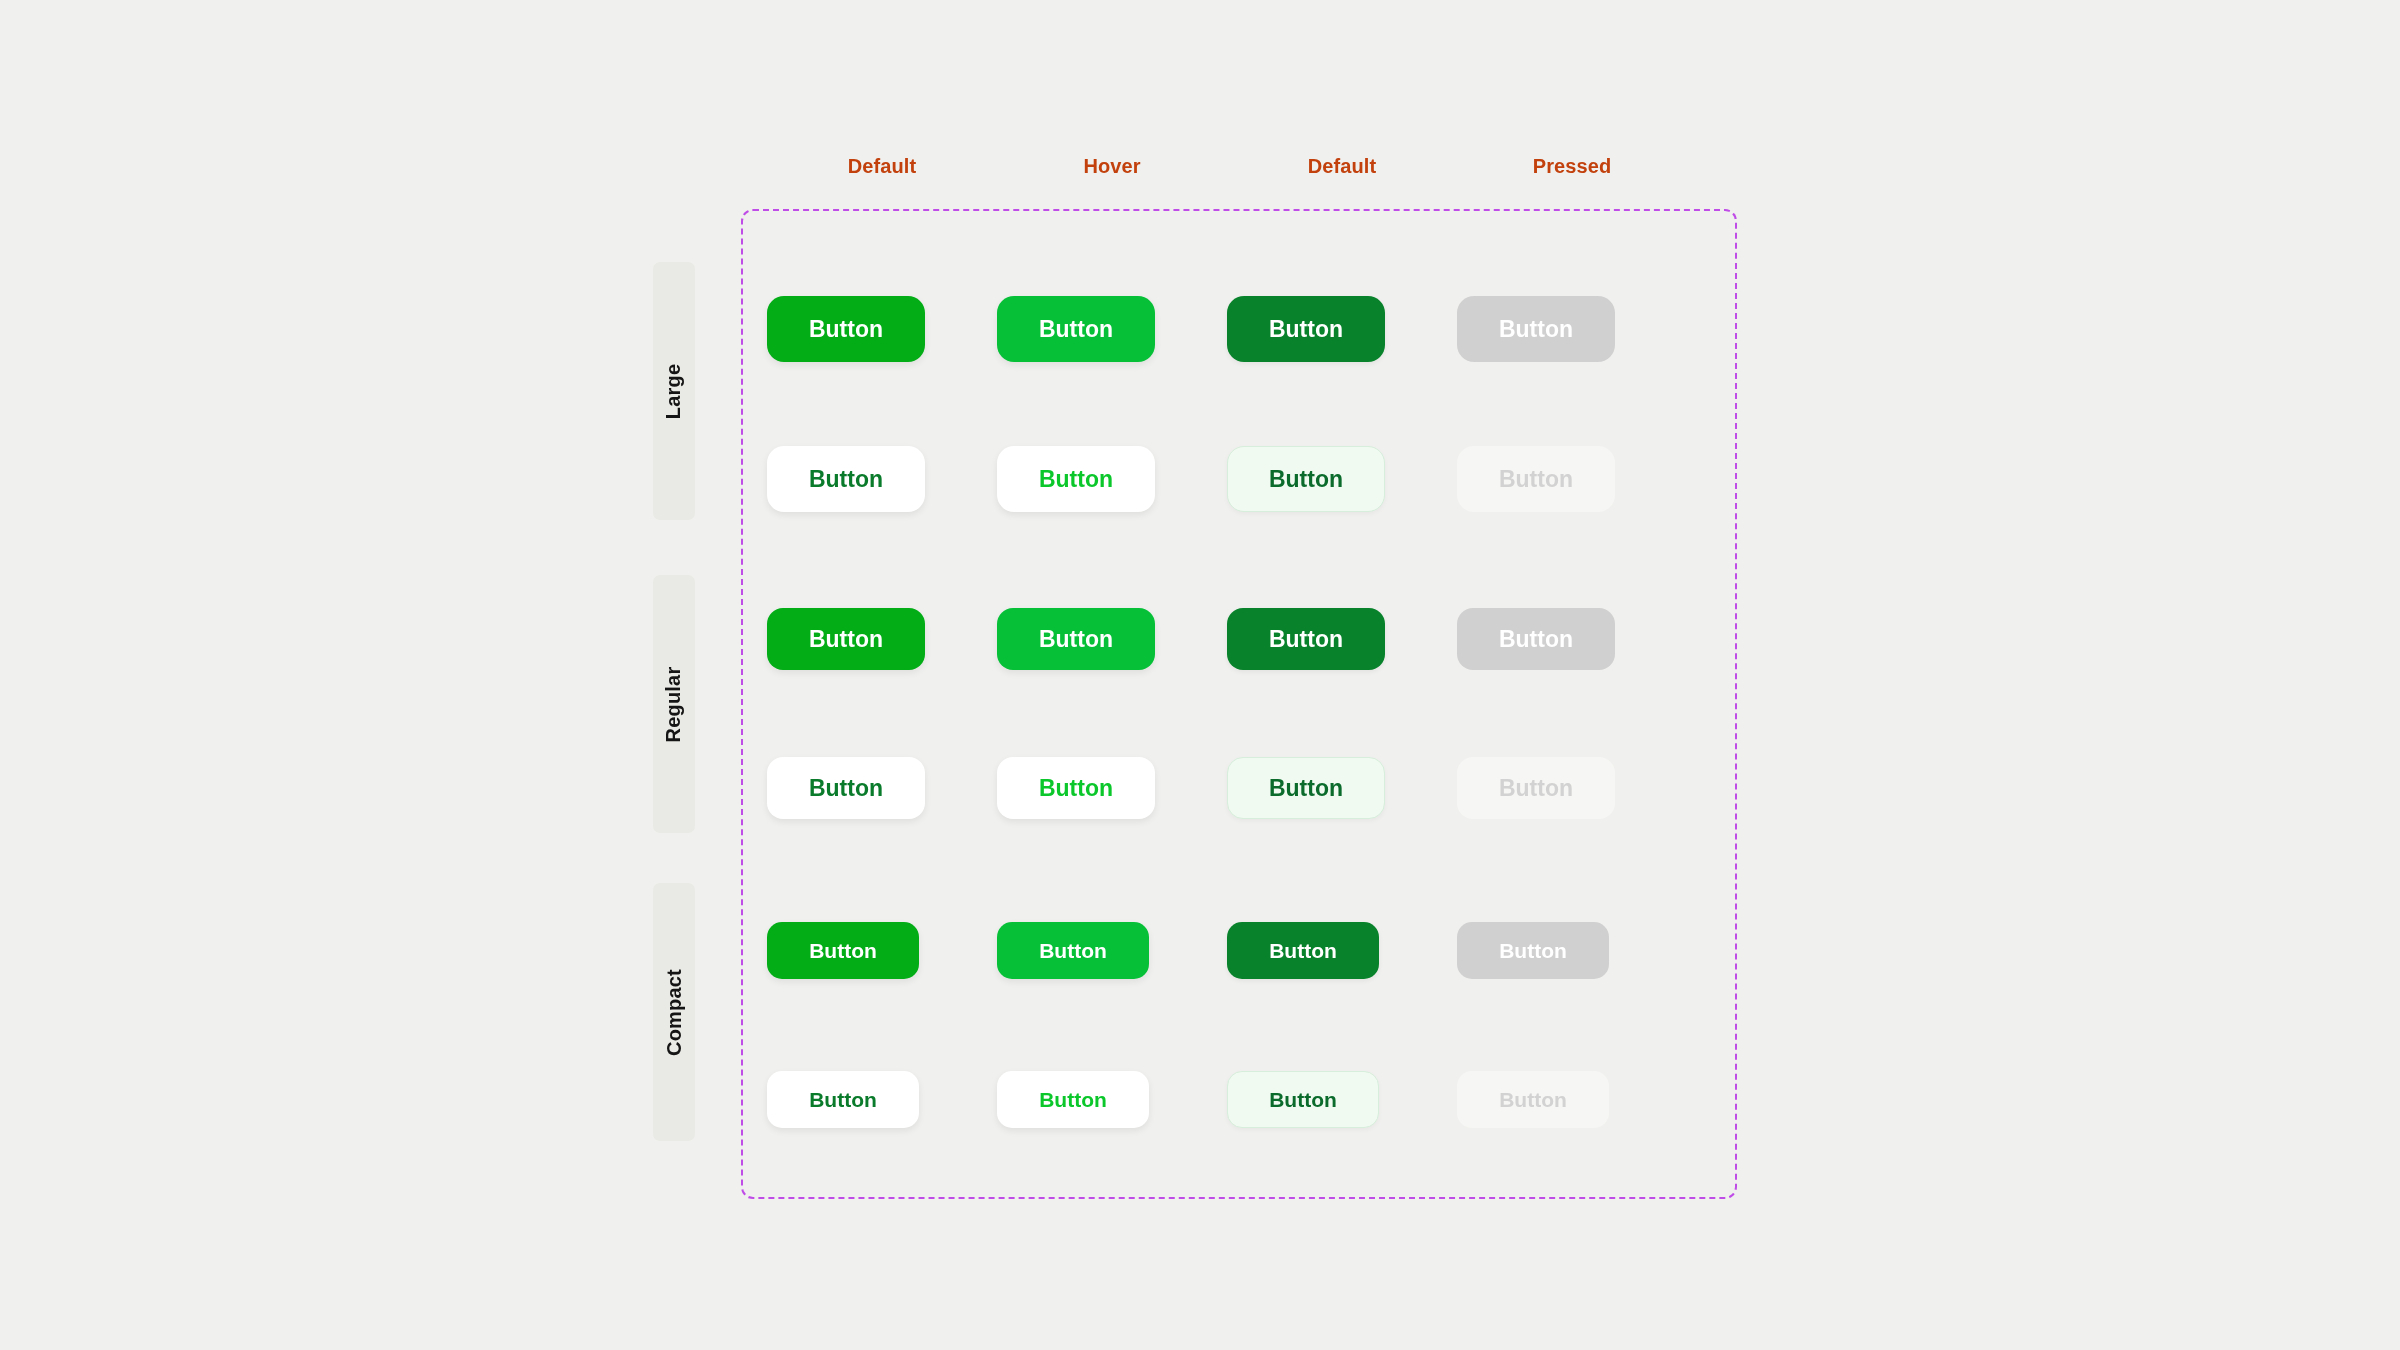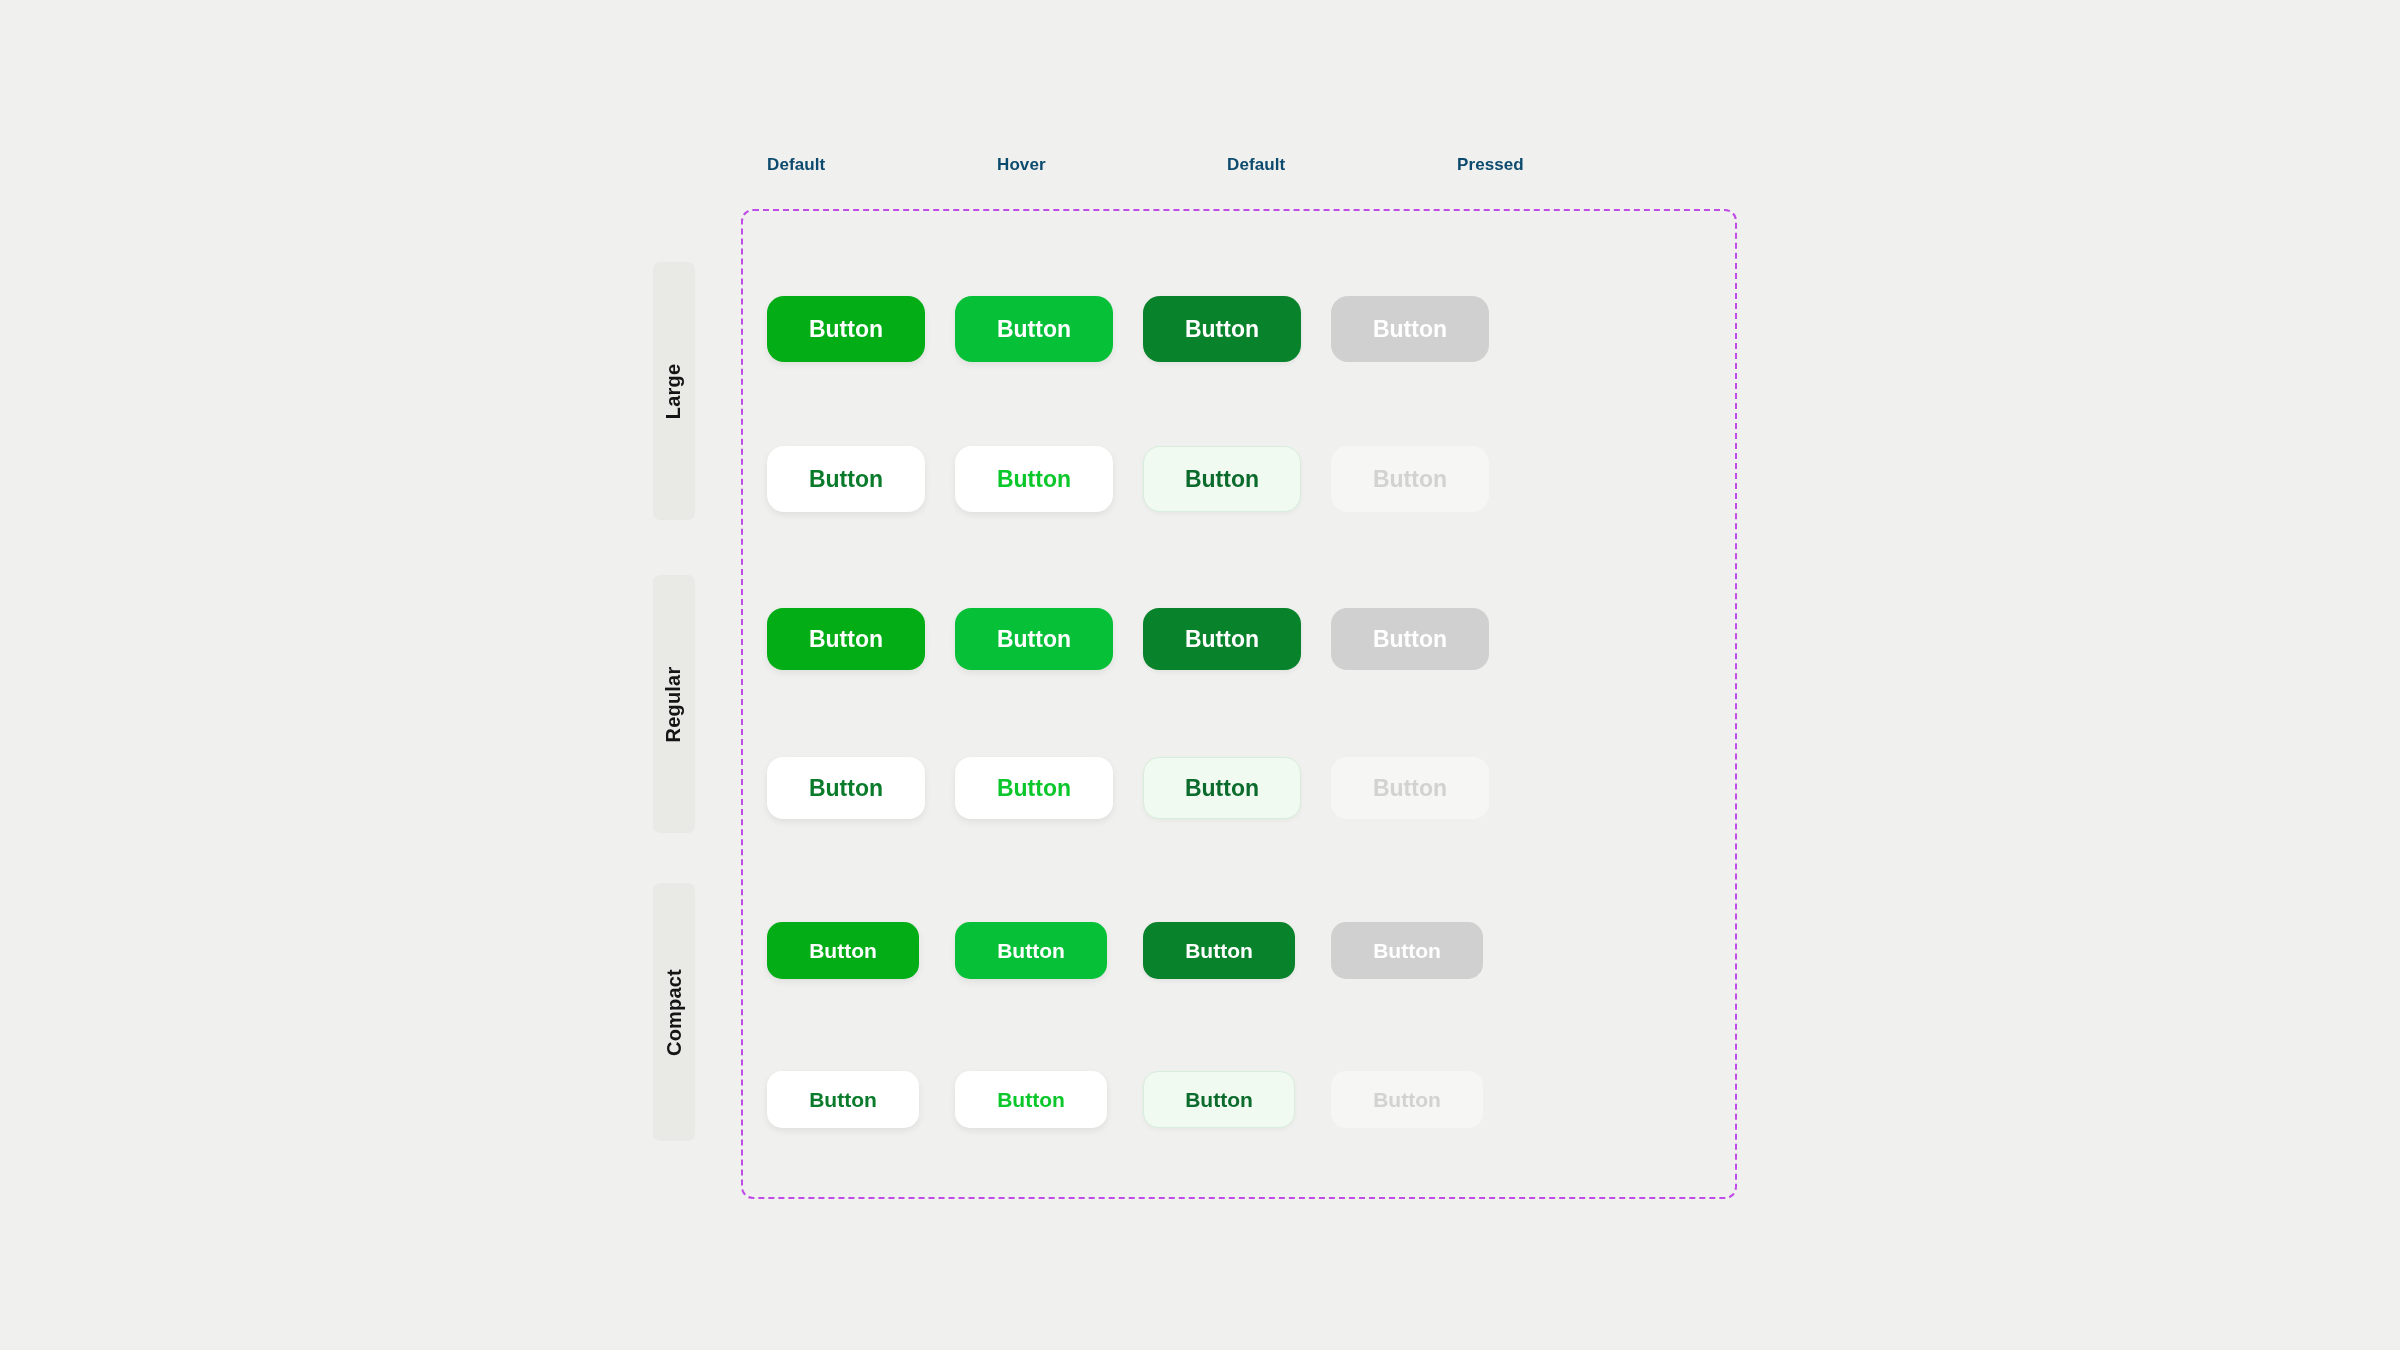--- a/index.html
+++ b/index.html
@@ -22,25 +22,26 @@
 
   
   .col-headers {
     position: absolute;
     top: 155px;
     left: 767px;
     display: flex;
   }
   .col-header {
     width: 230px;
-    font-size: 17px;
+    font-size: 20px;
     font-weight: 600;
-    color: #0c4a6e;
+    color: #c2410c;
     letter-spacing: 0.1px;
     white-space: nowrap;
+    text-align: center;
   }
 
   
   .dashed-frame {
     position: absolute;
     left: 741px;
     top: 209px;
     width: 996px;
     height: 990px;
     border: 2px dashed #c04ce8;
@@ -72,21 +73,21 @@
   .row-label.compact { top: 883px;  height: 258px; }
 
   
   .btn-row {
     position: absolute;
     left: 767px;
     display: flex;
     align-items: center;
   }
   .btn-cell {
-    width: 188px;
+    width: 230px;
     display: flex;
   }
 
   .btn {
     box-sizing: border-box;
     display: inline-flex;
     align-items: center;
     justify-content: center;
     font-family: "Liberation Sans", sans-serif;
     font-weight: 700;

